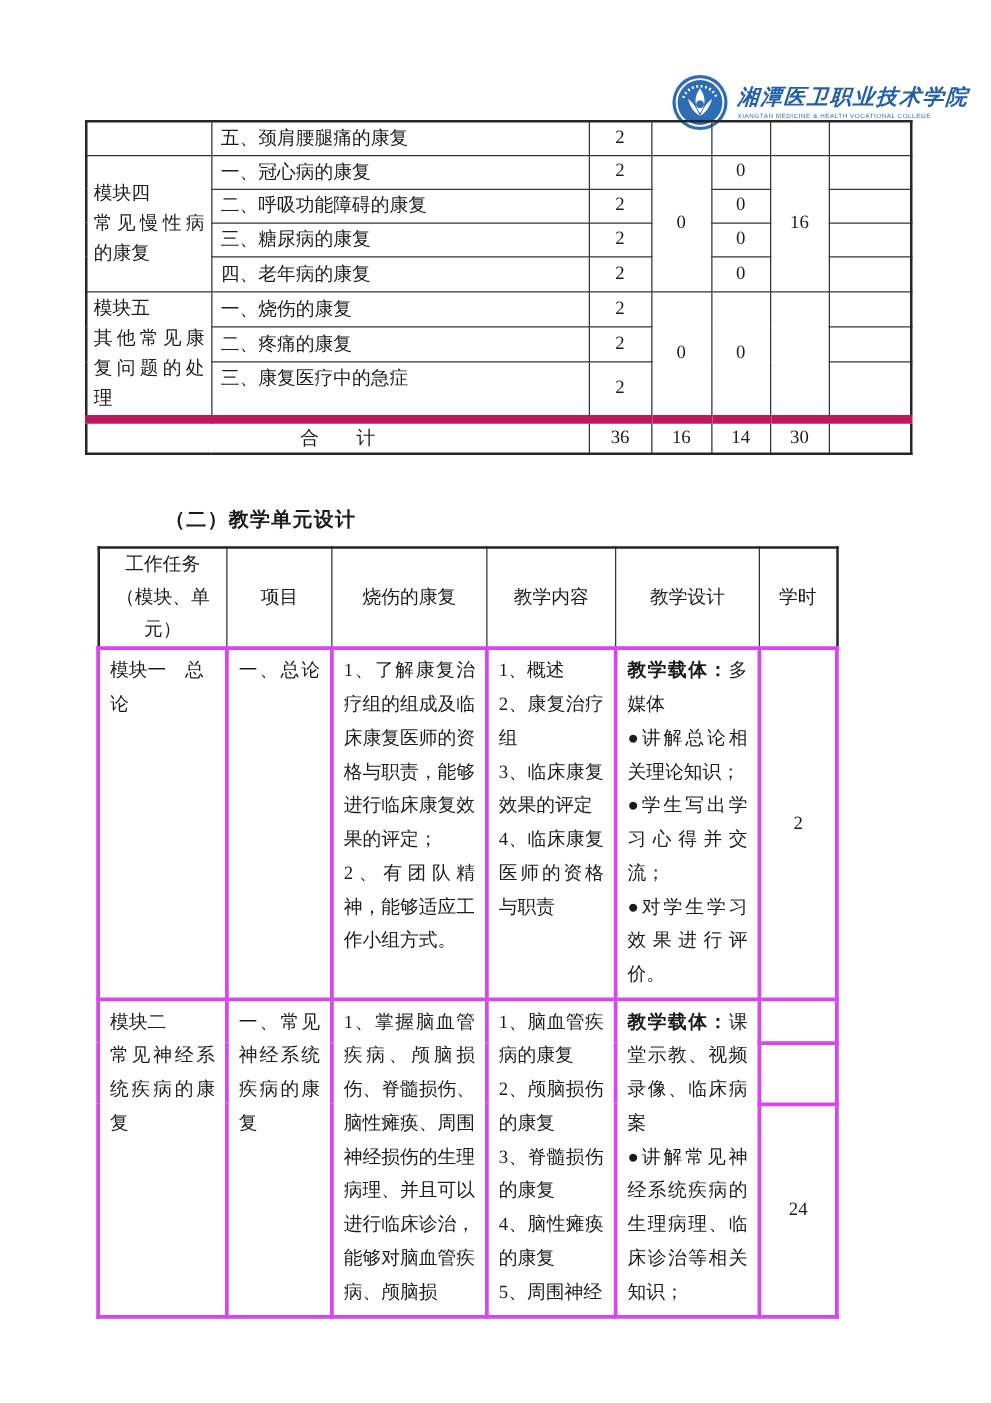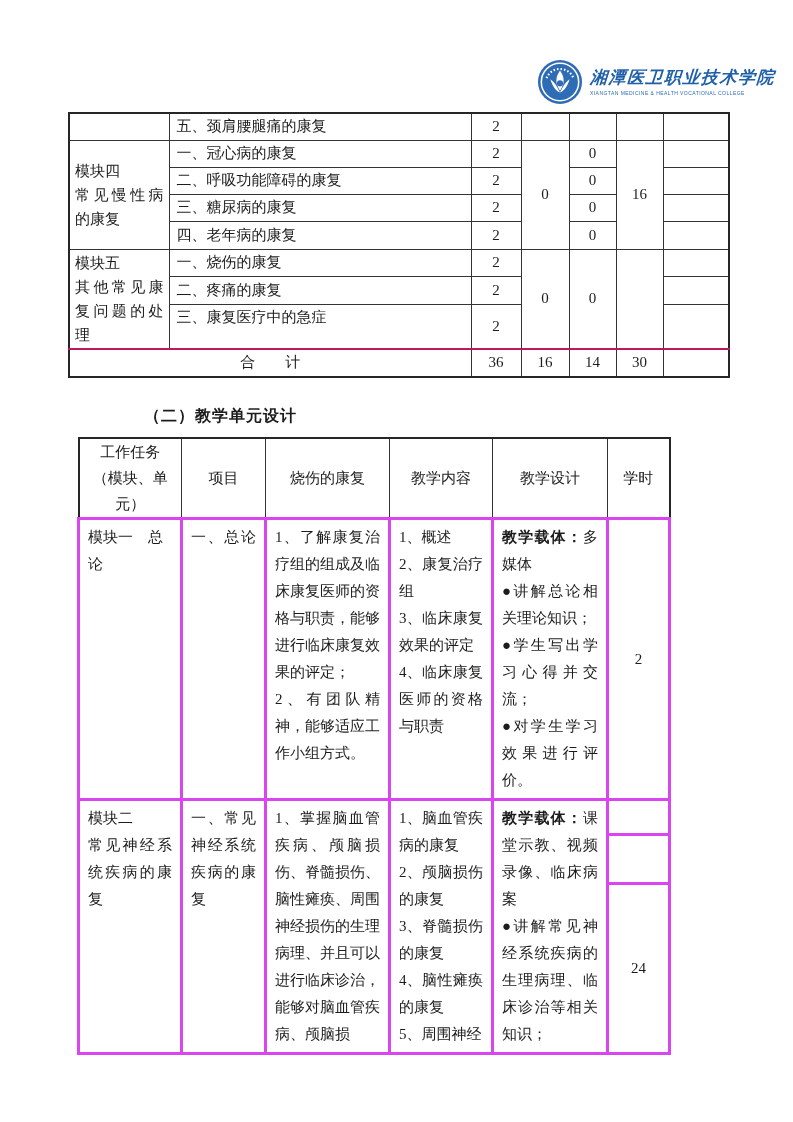--- a/index.html
+++ b/index.html
@@ -20,32 +20,32 @@
   .logo-en {
     font-size:5px; color:#2e6cb5; letter-spacing:0.45px; white-space:nowrap;
     margin-top:2px; font-family:"Liberation Sans","DejaVu Sans",sans-serif;
   }
 
   
   table { border-collapse:collapse; table-layout:fixed; }
   td, th { overflow:hidden; }
 
   
-  .t1 { position:absolute; left:68px; top:112px; width:660px; border:2px solid #262626; }
+  .t1 { position:absolute; left:68px; top:96px; width:660px; border:2px solid #262626; }
   .t1 td { border:1px solid #343434; font-size:15px; padding:0; }
   .r27 { height:27px; } .r28 { height:28px; } .r43 { height:43px; }
   .t1 .c-topic { text-align:left; padding:1px 7px; }
   .t1 .c-mod  { padding:1px 5px; white-space:pre-line; text-align:justify; line-height:24px; vertical-align:middle; }
   .t1 .c-num  { text-align:center; vertical-align:middle; }
   .t1 .va-top { vertical-align:top; padding-top:3px; }
-  .t1 .total-row td { border-top:2px solid #be185d; }
+  .t1 .total-row td { border-top:7px solid #be185d; }
   .t1 .c-total { text-align:center; vertical-align:middle; }
 
   
-  .heading { position:absolute; left:144px; top:406px; font-size:16px; font-weight:bold; letter-spacing:1px; }
+  .heading { position:absolute; left:132px; top:406px; font-size:16px; font-weight:bold; letter-spacing:1px; }
 
   
   .t2 { position:absolute; left:77px; top:437px; width:591px; border:2px solid #262626; }
   .t2 th {
     border:1px solid #343434; font-weight:normal; font-size:15px;
     white-space:pre-line; vertical-align:middle; line-height:26px; padding:0 2px;
   }
   .t2 td {
     border:3px solid #d946ef; font-size:15px; vertical-align:top;
     padding:4px 8px; line-height:27px; line-break:strict;

